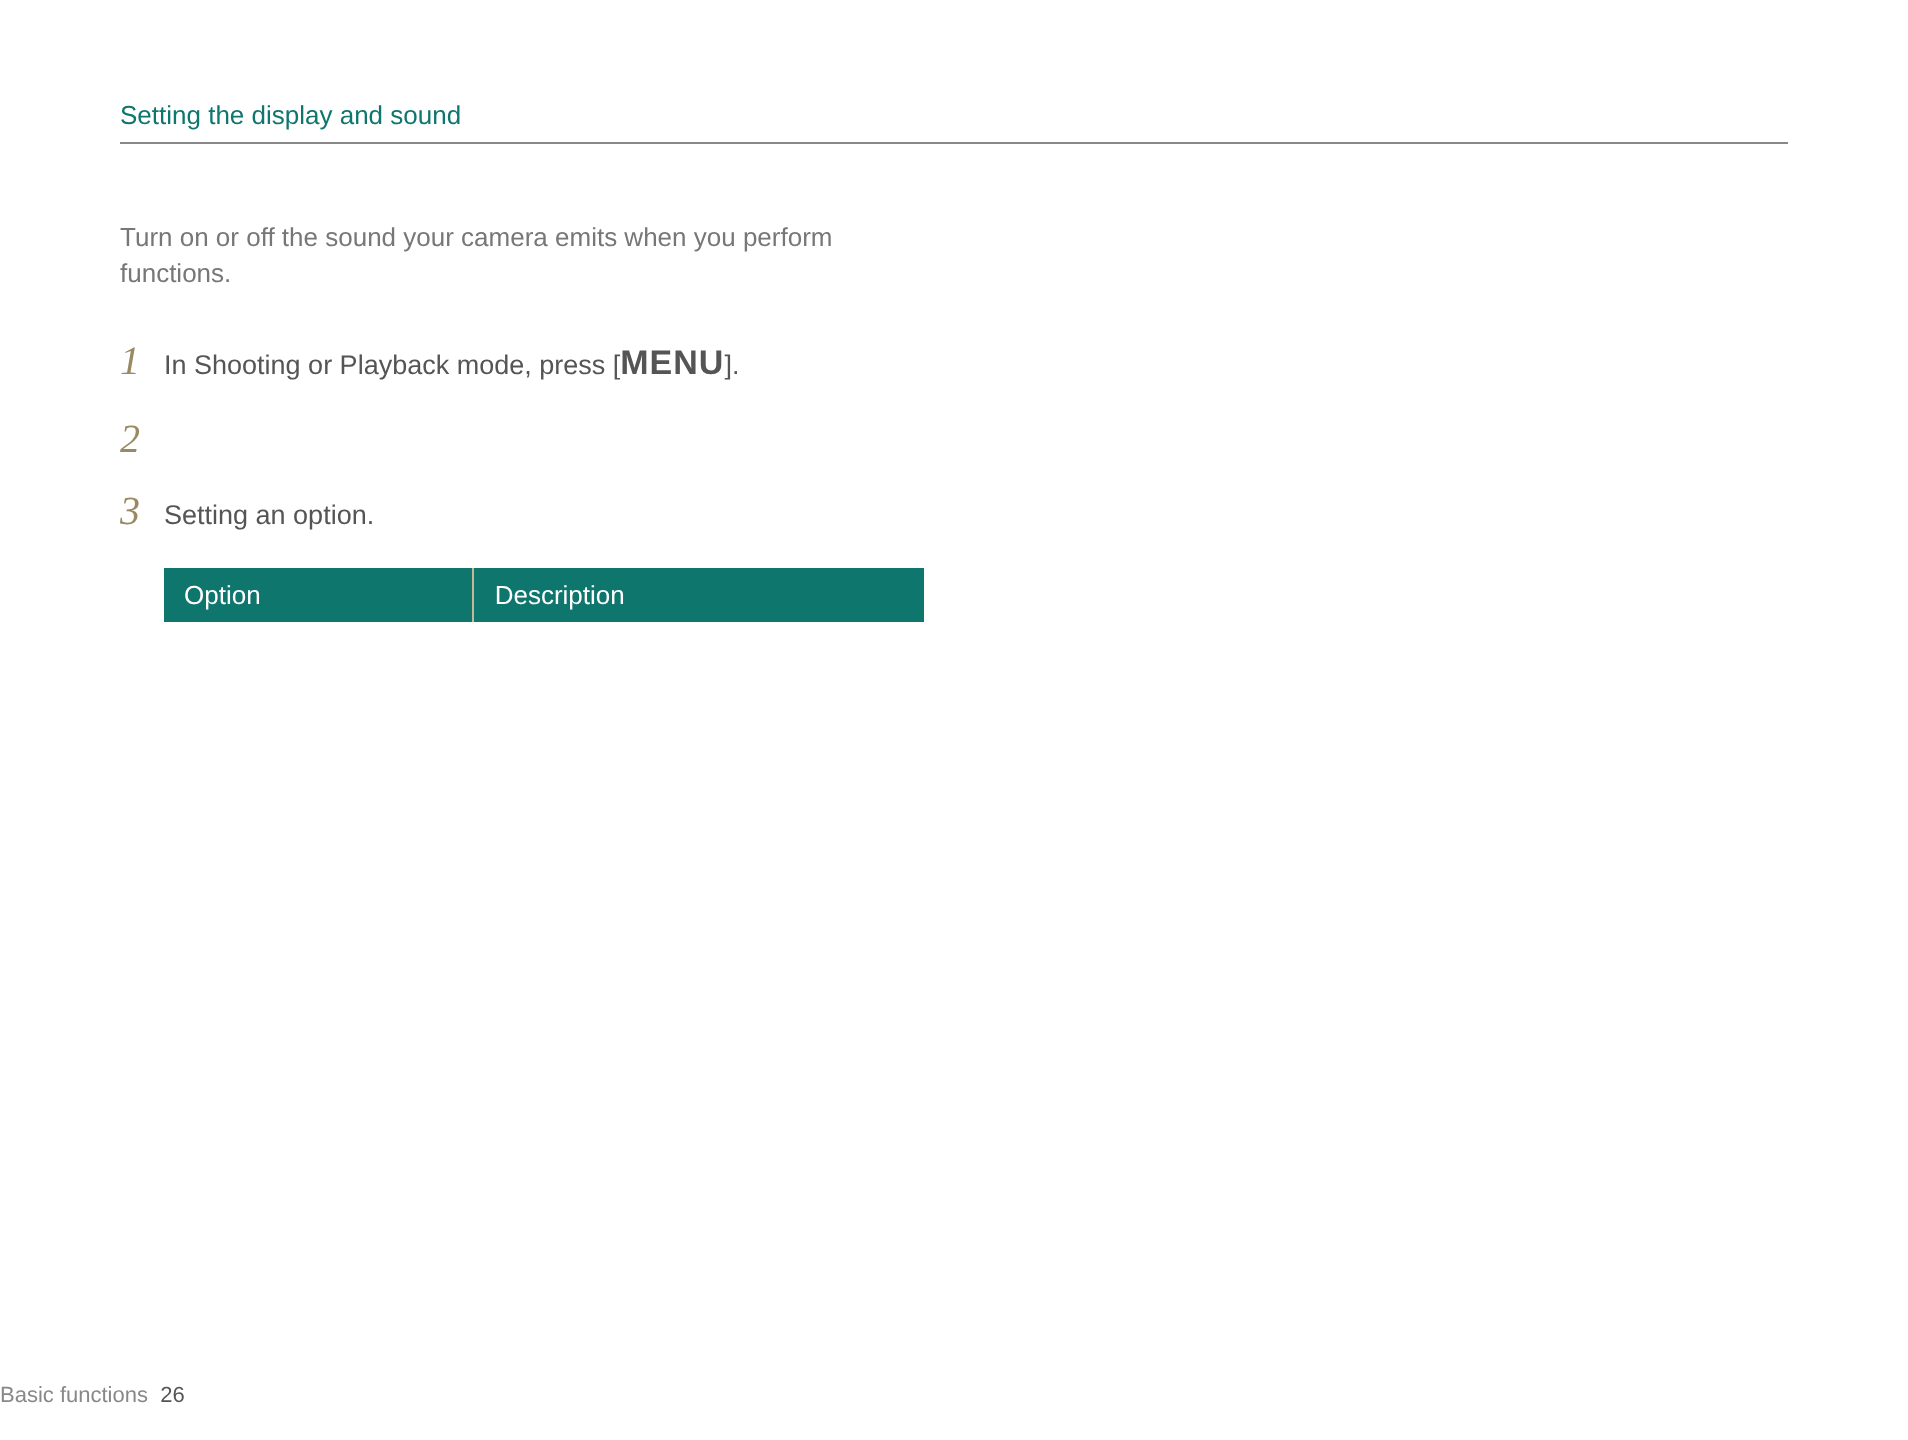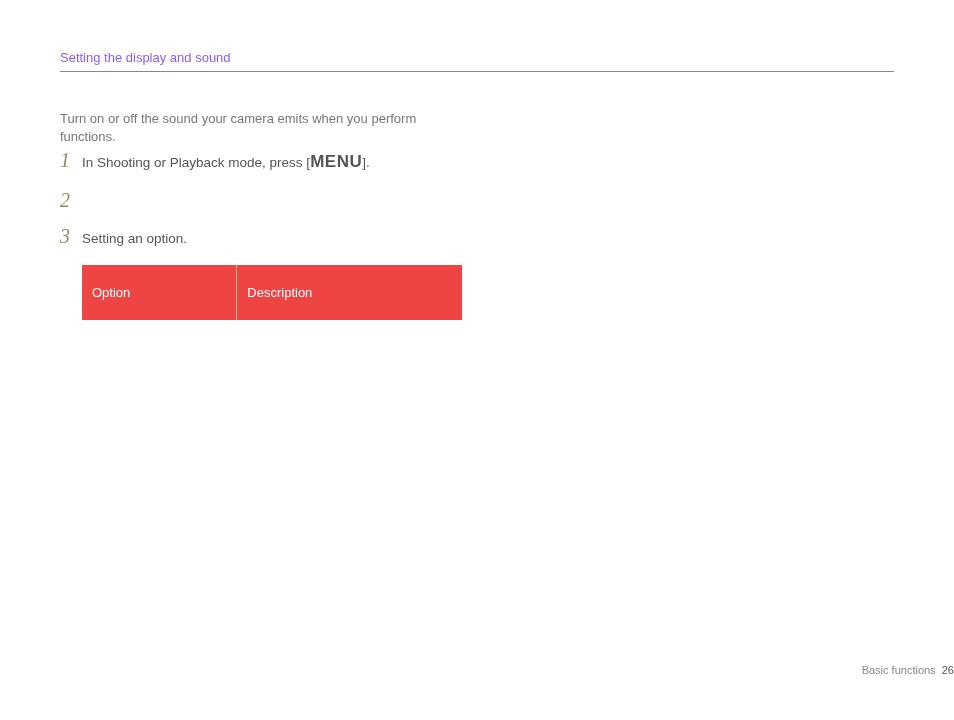--- a/index.html
+++ b/index.html
@@ -9,37 +9,37 @@
     background: #fff;
     font-family: Arial, Helvetica, sans-serif;
     position: relative;
     color: #555;
   }
   .page {
     padding: 50px 60px 0 60px;
   }
   .header-bar {
     font-size: 13px;
-    color: #8b5cf6;
+    color: #0f766e;
     padding-bottom: 6px;
     border-bottom: 1px solid #888;
     margin-bottom: 38px;
     font-weight: 400;
   }
   .section-title {
     color: #2b7fbf;
     font-size: 20px;
     font-weight: 400;
     margin-bottom: 6px;
   }
   .section-desc {
     font-size: 13px;
     color: #777;
     line-height: 1.4;
-    margin-bottom: 4px;
+    margin-bottom: 24px;
     max-width: 400px;
   }
   .steps {
     max-width: 470px;
   }
   .step {
     display: flex;
     align-items: baseline;
     margin-bottom: 16px;
   }
@@ -76,46 +76,45 @@
     color: #333;
   }
   .option-table {
     margin-left: 22px;
     border-collapse: collapse;
     width: 380px;
     font-size: 13px;
     margin-top: 6px;
   }
   .option-table th {
-    background: #ef4444;
+    background: #0f766e;
     color: #fff;
     font-weight: 400;
     text-align: left;
-    padding: 20px 10px;
+    padding: 6px 10px;
     border-right: 1px solid #c6b896;
   }
   .option-table th:last-child { border-right: none; }
   .option-table td {
     padding: 7px 10px;
     border-bottom: 1px solid #ccc;
     color: #888;
   }
   .option-table td.opt {
     color: #555;
     width: 80px;
   }
   .footer {
     position: absolute;
-    bottom: 44px;
+    bottom: 16px;
     left: 0;
     width: 100%;
-    text-align: right;
+    text-align: left;
     font-size: 11px;
     color: #888;
-    padding-left: 24px;
   }
   .footer .pnum {
     color: #555;
     font-weight: 500;
   }
 </style>
 </head>
 <body>
 
 <div class="page">

